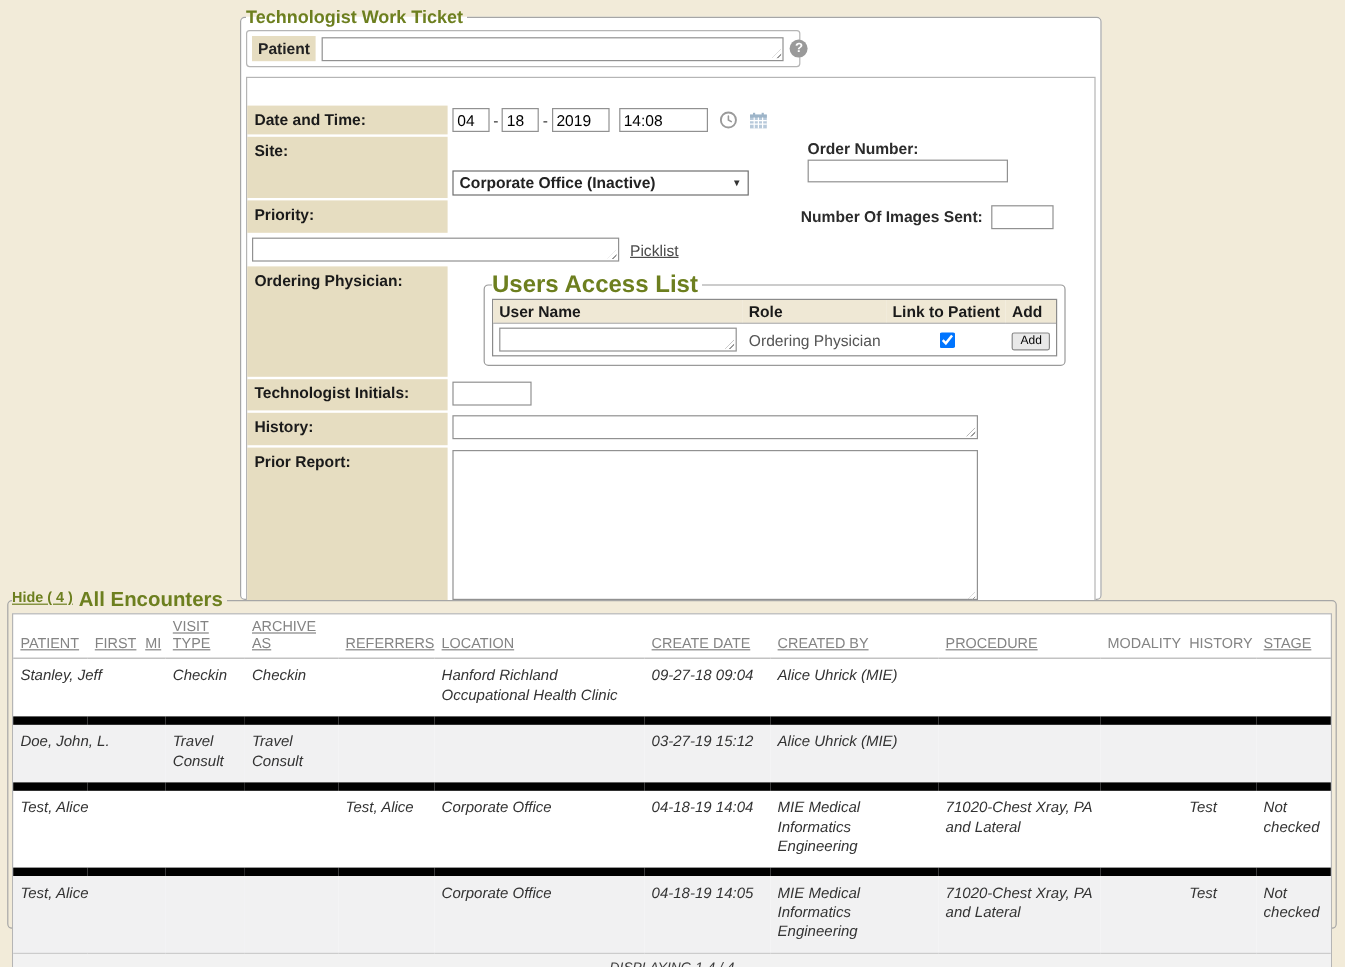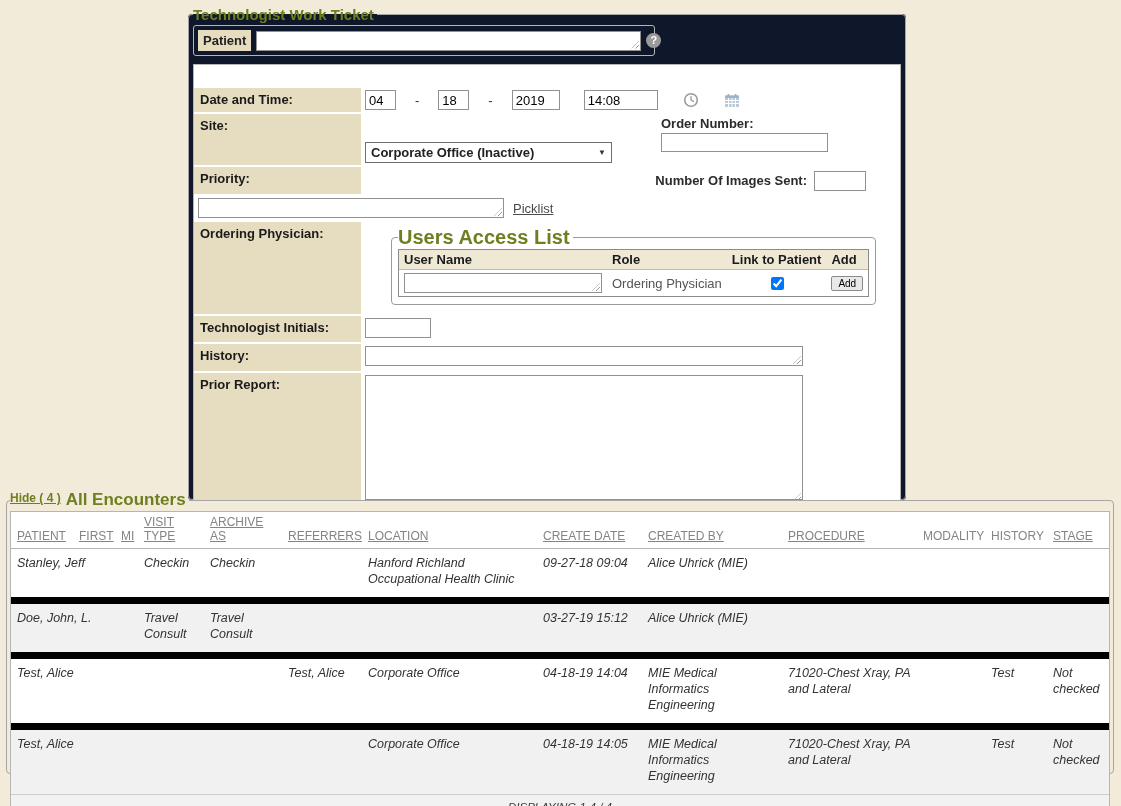--- a/index.html
+++ b/index.html
@@ -8,22 +8,22 @@
     width:1121px; height:806px; position:relative; overflow:hidden;
     background:#f2ebd9;
     font-family:"Liberation Sans", sans-serif;
     color:#222;
   }
   fieldset { border:1px solid #a6a6a6; border-radius:4px; margin:0; }
   legend { font-weight:bold; color:#6d7f1f; padding:0 3px 0 0; }
 
   
   #work-ticket {
-    position:absolute; left:188px; top:6px; width:718px; height:494px;
-    background:#0f172a; padding:2px 4px 4px 4px;
+    position:absolute; left:200px; top:6px; width:718px; height:494px;
+    background:#ffffff; padding:2px 4px 4px 4px;
   }
   #work-ticket > legend { font-size:15px; }
   .patient-box {
     width:462px; border:1px solid #b5b5b5; border-radius:3px;
     padding:4px; display:flex; align-items:center; gap:5px;
   }
   .tan-label {
     background:#e6ddc1; font-weight:bold; font-size:13px; padding:3px 5px;
   }
   input[type="text"] {
@@ -52,21 +52,21 @@
   .row-field { flex:1; padding:2px 4px; position:relative; font-size:13px; }
   .r-dicom  { min-height:21px; }
   .r-date   { min-height:24px; }
   .r-site   { min-height:44px; }
   .r-prio   { min-height:27px; }
   .r-proc   { min-height:24px; }
   .r-ord    { min-height:92px; }
   .r-init   { min-height:26px; }
   .r-hist   { min-height:27px; }
   .r-prior  { min-height:135px; }
-  .date-field { display:flex; align-items:center; gap:19px; padding-top:2px; }
+  .date-field { display:flex; align-items:center; gap:3px; padding-top:2px; }
   .in-mm, .in-dd { width:31px; height:19px; }
   .in-yyyy { width:48px; height:19px; }
   .in-time { width:74px; height:19px; margin-left:5px; }
   .date-sep { color:#333; }
   .icon-btn { display:inline-flex; align-items:center; margin-left:6px; cursor:pointer; }
   .select-mimic {
     margin-top:26px; width:247px; height:21px; border:1px solid #6f6f6f;
     background:#fff; display:flex; align-items:center; justify-content:space-between;
     padding:0 5px; font-size:13px; cursor:default;font-weight:bold;
   }

